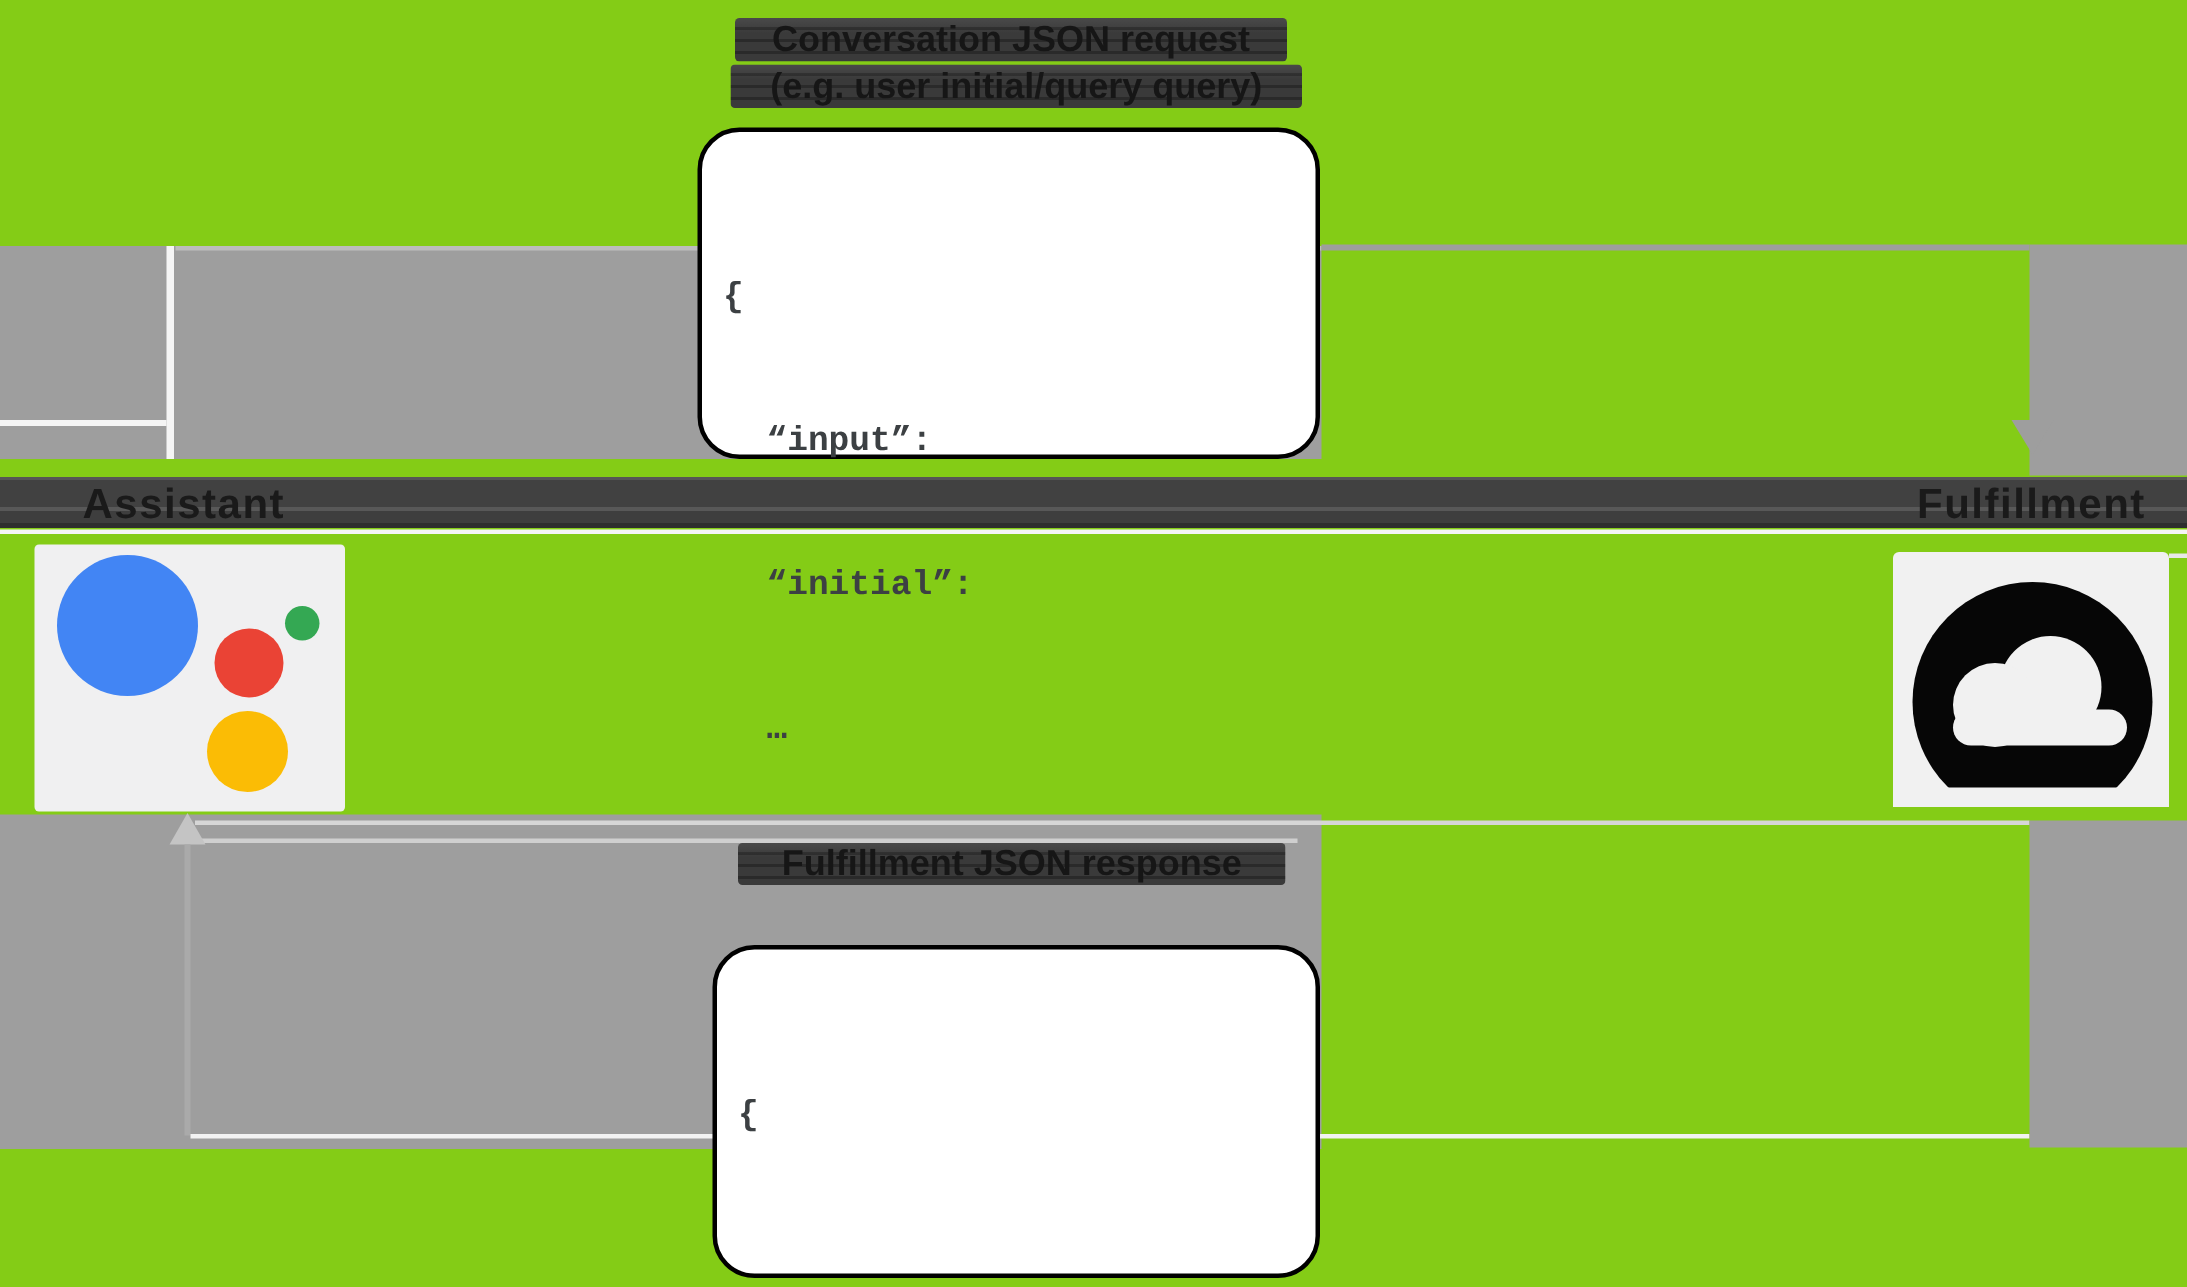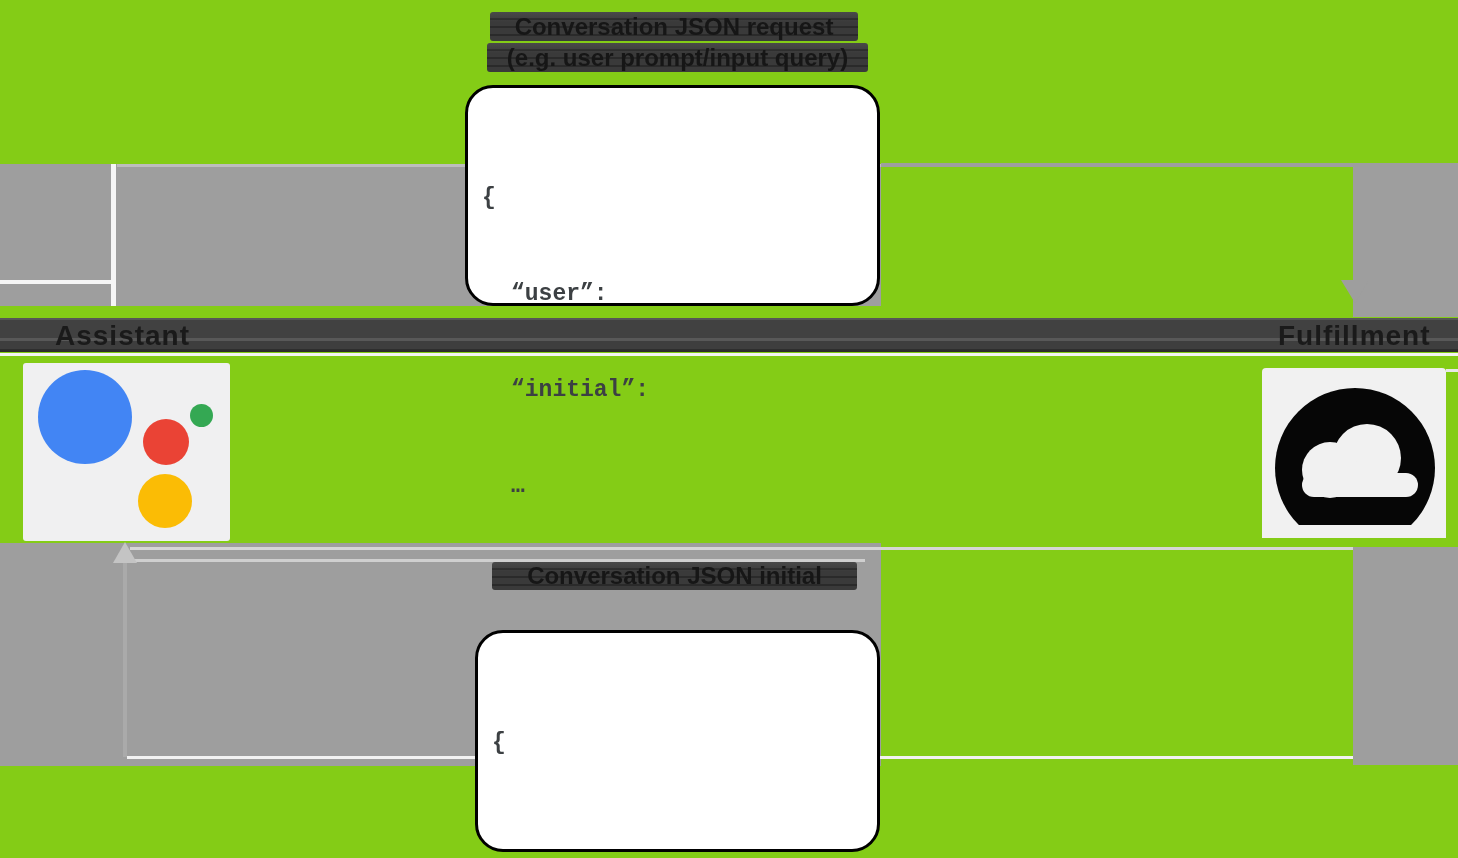--- a/index.html
+++ b/index.html
@@ -46,35 +46,35 @@
   
   .tile{background:#f0f0f1;border-radius:3px;}
   .circle{position:absolute;border-radius:50%;}
 </style>
 </head>
 <body>
 
 <div id="canvas">
 
   <div class="abs dark-bar" style="left:490px;top:12px;height:27px;min-width:348px;">Conversation JSON request</div>
-  <div class="abs dark-bar" style="left:487px;top:43px;height:27px;min-width:361px;">(e.g. user prompt/input query)</div>
+  <div class="abs dark-bar" style="left:487px;top:43px;height:27px;min-width:361px;">(e.g. user initial/query query)</div>
 
   <div class="abs gray" style="left:0;top:164px;width:881px;height:142px;"></div>
   <div class="abs" style="left:117px;top:164px;width:764px;height:3px;background:#bdbdbd;"></div>
   <div class="abs white-line" style="left:111px;top:164px;width:5px;height:142px;"></div>
   <div class="abs white-line" style="left:0;top:280px;width:111px;height:4px;"></div>
 
   <div class="abs gray" style="left:881px;top:163px;width:472px;height:4px;"></div>
 
   <div class="abs gray" style="left:1353px;top:163px;width:105px;height:154px;"></div>
   <div class="abs arrow-down" style="left:1341px;top:280px;"></div>
 
   <div class="abs json-box" style="left:465px;top:85px;width:415px;height:221px;">
     <div class="code-line">{</div>
-    <div class="code-line indent">“user”:</div>
+    <div class="code-line indent">“input”:</div>
     <div class="code-line indent">“initial”:</div>
     <div class="code-line indent">…</div>
     <div class="code-line">}</div>
   </div>
 
   <div class="abs stripe" style="left:0;top:318px;width:1458px;height:34px;"></div>
   <div class="abs stripe-label" style="left:55px;top:319px;">Assistant</div>
   <div class="abs stripe-label" style="left:1278px;top:319px;">Fulfillment</div>
   <div class="abs white-line" style="left:0;top:353px;width:1458px;height:3px;"></div>
 
@@ -102,21 +102,21 @@
 
   <div class="abs gray" style="left:0;top:543px;width:881px;height:223px;"></div>
   <div class="abs" style="left:130px;top:547px;width:1223px;height:3px;background:#d6d6d6;"></div>
   <div class="abs" style="left:130px;top:559px;width:735px;height:3px;background:#cfcfcf;"></div>
   <div class="abs arrow-up" style="left:113px;top:542px;"></div>
   <div class="abs" style="left:123px;top:563px;width:4px;height:194px;background:#aaaaaa;"></div>
   <div class="abs" style="left:127px;top:756px;width:1226px;height:3px;background:#f2f2f2;"></div>
 
   <div class="abs gray" style="left:1353px;top:547px;width:105px;height:218px;"></div>
 
-  <div class="abs dark-bar" style="left:492px;top:562px;height:26px;min-width:345px;">Conversation JSON initial</div>
+  <div class="abs dark-bar" style="left:492px;top:562px;height:26px;min-width:345px;">Fulfillment JSON response</div>
 
   <div class="abs json-box" style="left:475px;top:630px;width:405px;height:222px;">
     <div class="code-line">{</div>
     
     
     
   </div>
 
 </div>
 

